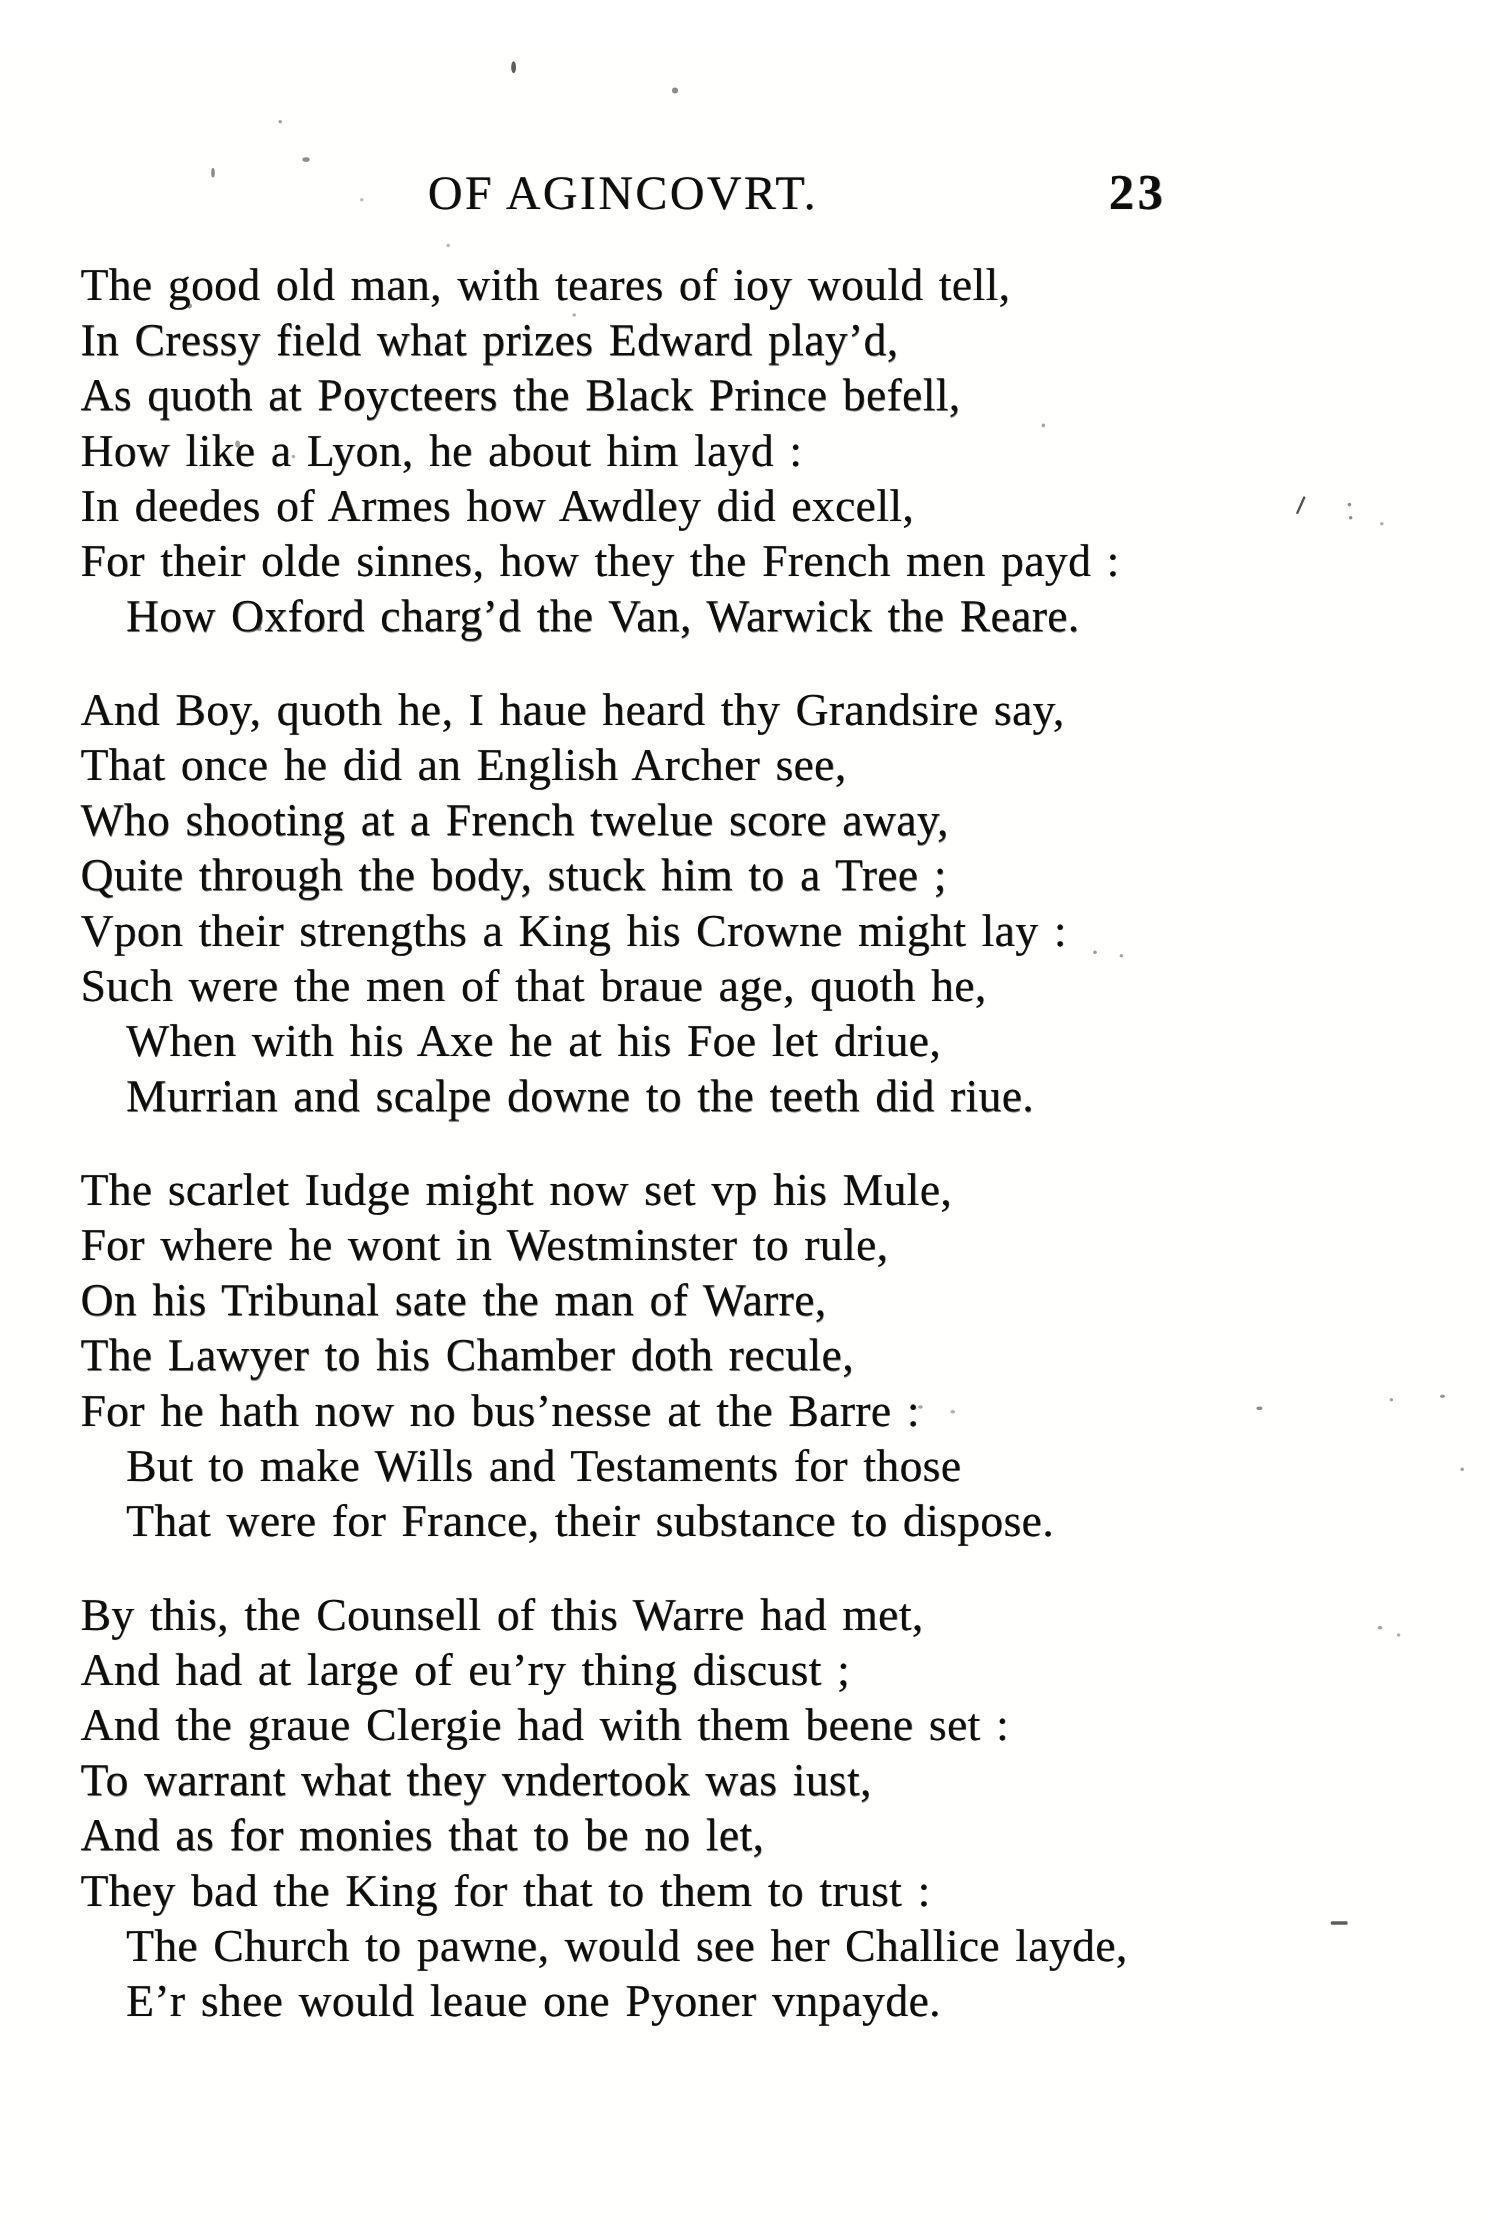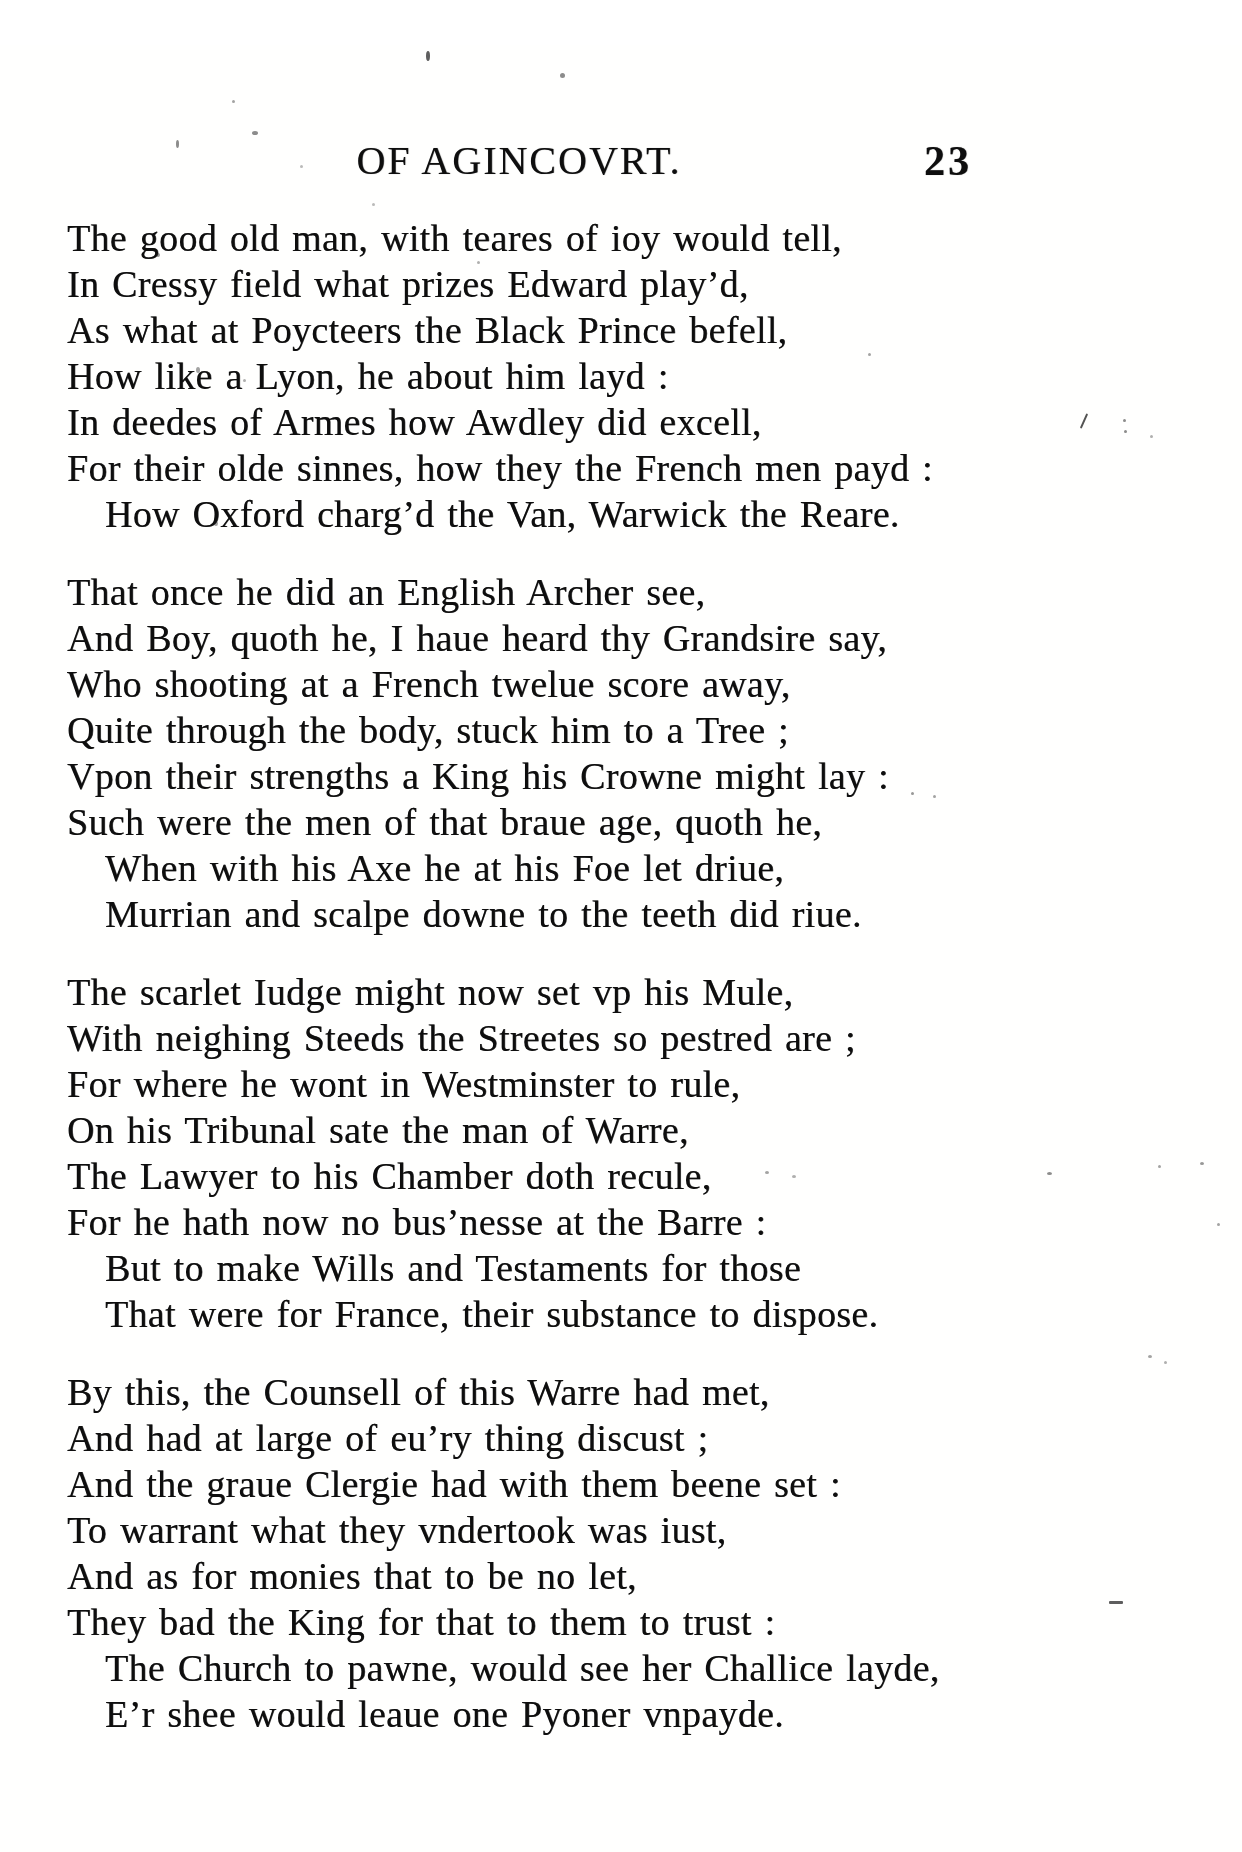--- a/index.html
+++ b/index.html
@@ -67,39 +67,38 @@
 <div class="page">
   <div class="header">
     <div class="running-title">OF AGINCOVRT.</div>
     <div class="pagenum">23</div>
   </div>
 
   <div class="poem" id="poem">
       <div class="stanza">
         <div class="line">The good old man, with teares of ioy would tell,</div>
         <div class="line">In Cressy field what prizes Edward play’d,</div>
-        <div class="line">As what at Poycteers the Black Prince befell,</div>
+        <div class="line">As quoth at Poycteers the Black Prince befell,</div>
         <div class="line">How like a Lyon, he about him layd :</div>
         <div class="line">In deedes of Armes how Awdley did excell,</div>
         <div class="line">For their olde sinnes, how they the French men payd :</div>
         <div class="line indent">How Oxford charg’d the Van, Warwick the Reare.</div>
       </div>
       <div class="stanza">
+        <div class="line">And Boy, quoth he, I haue heard thy Grandsire say,</div>
         <div class="line">That once he did an English Archer see,</div>
-        <div class="line">And Boy, quoth he, I haue heard thy Grandsire say,</div>
         <div class="line">Who shooting at a French twelue score away,</div>
         <div class="line">Quite through the body, stuck him to a Tree ;</div>
         <div class="line">Vpon their strengths a King his Crowne might lay :</div>
         <div class="line">Such were the men of that braue age, quoth he,</div>
         <div class="line indent">When with his Axe he at his Foe let driue,</div>
         <div class="line indent">Murrian and scalpe downe to the teeth did riue.</div>
       </div>
       <div class="stanza">
         <div class="line">The scarlet Iudge might now set vp his Mule,</div>
-        <div class="line">With neighing Steeds the Streetes so pestred are ;</div>
         <div class="line">For where he wont in Westminster to rule,</div>
         <div class="line">On his Tribunal sate the man of Warre,</div>
         <div class="line">The Lawyer to his Chamber doth recule,</div>
         <div class="line">For he hath now no bus’nesse at the Barre :</div>
         <div class="line indent">But to make Wills and Testaments for those</div>
         <div class="line indent">That were for France, their substance to dispose.</div>
       </div>
       <div class="stanza">
         <div class="line">By this, the Counsell of this Warre had met,</div>
         <div class="line">And had at large of eu’ry thing discust ;</div>

